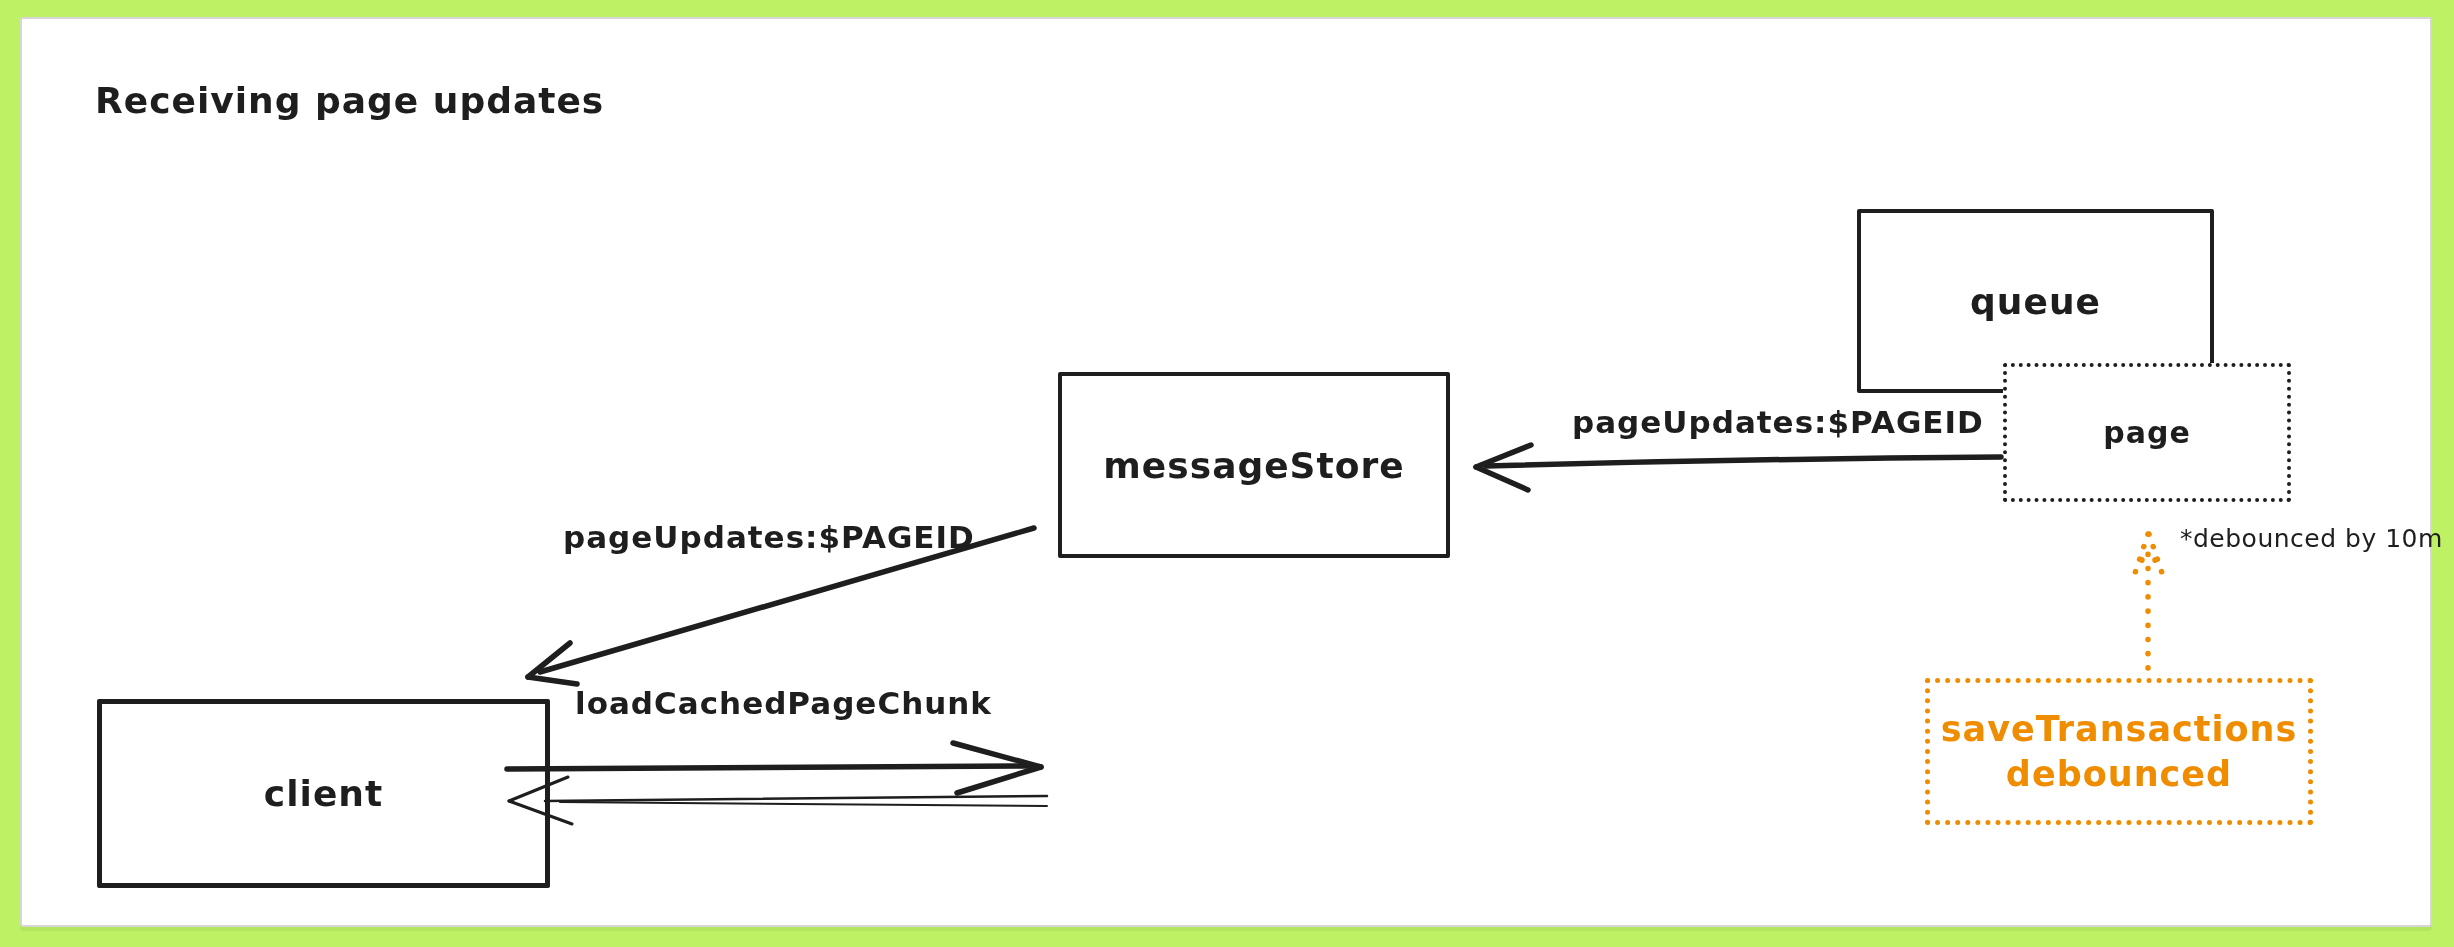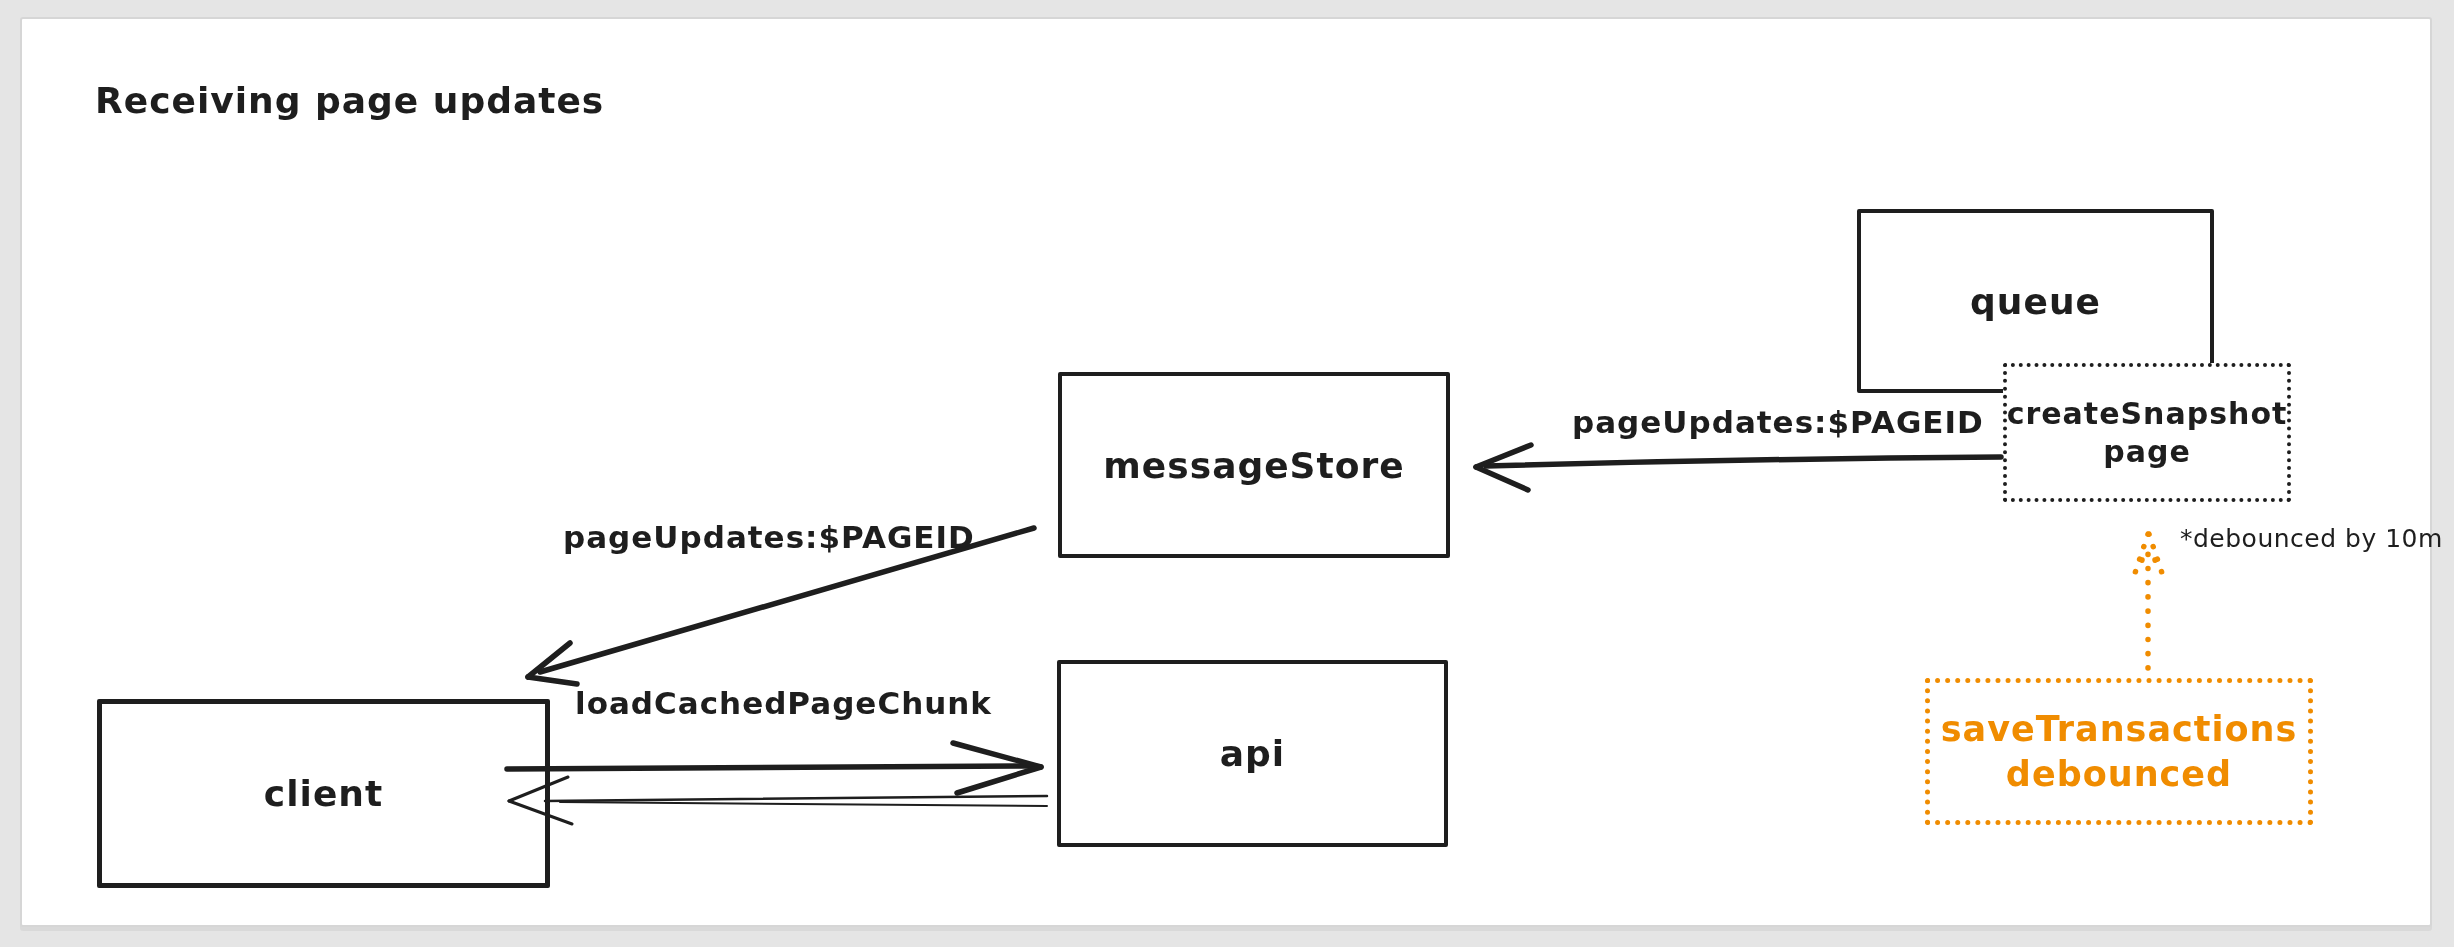--- a/index.html
+++ b/index.html
@@ -1,17 +1,17 @@
 <!DOCTYPE html>
 <html><head>
 <meta charset="utf-8">
 <style>
   html,body { margin:0; padding:0; background:#ffffff; }
   .page {
-    position:relative; width:2454px; height:947px; background:#e5e5e5;
+    position:relative; width:2454px; height:947px; background:#bef264;
     font-family:"DejaVu Sans", sans-serif; color:#1e1e1e; overflow:hidden;
   }
   .frame {
     position:absolute; left:20px; top:17px; width:2408px; height:906px;
     border:2px solid #d6d6d6; border-radius:3px; background:#ffffff;
     box-shadow:0 4px 0 rgba(0,0,0,0.05);
   }
   .title {
     position:absolute; left:95px; top:80px; font-size:36px; font-weight:600;
     letter-spacing:1px; white-space:nowrap;
@@ -53,35 +53,31 @@
 
   <div class="frame"></div>
 
   <div class="title">Receiving page updates</div>
 
   <div class="node solid" id="node-queue">
     <span>queue</span>
   </div>
 
   <div class="node" id="node-create-snapshot">
-    <span>createSnapshot</span>
     <span>page</span>
   </div>
 
   <div class="node solid" id="node-message-store">
     <span>messageStore</span>
   </div>
 
   <div class="node solid" id="node-client">
     <span>client</span>
   </div>
 
-  <div class="node solid" id="node-api">
-    <span>api</span>
-  </div>
 
   <div class="node" id="node-save-transactions">
     <span>saveTransactions</span>
     <span>debounced</span>
   </div>
 
   <svg class="arrows" width="2454" height="947" viewBox="0 0 2454 947">
 
     <g stroke="#1e1e1e" stroke-width="5.5" fill="none" stroke-linecap="round">
       <path d="M2001 457 Q1740 459 1486 466"></path>

